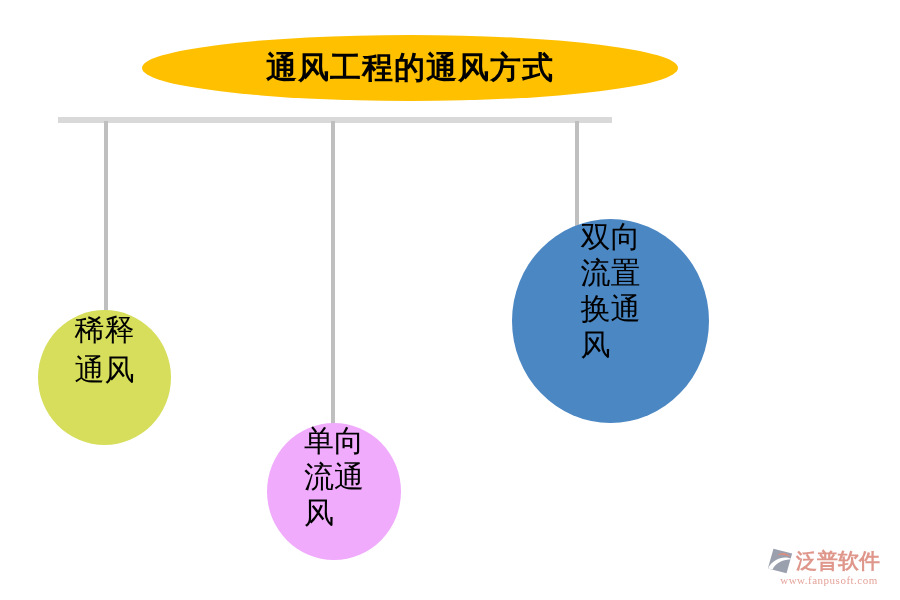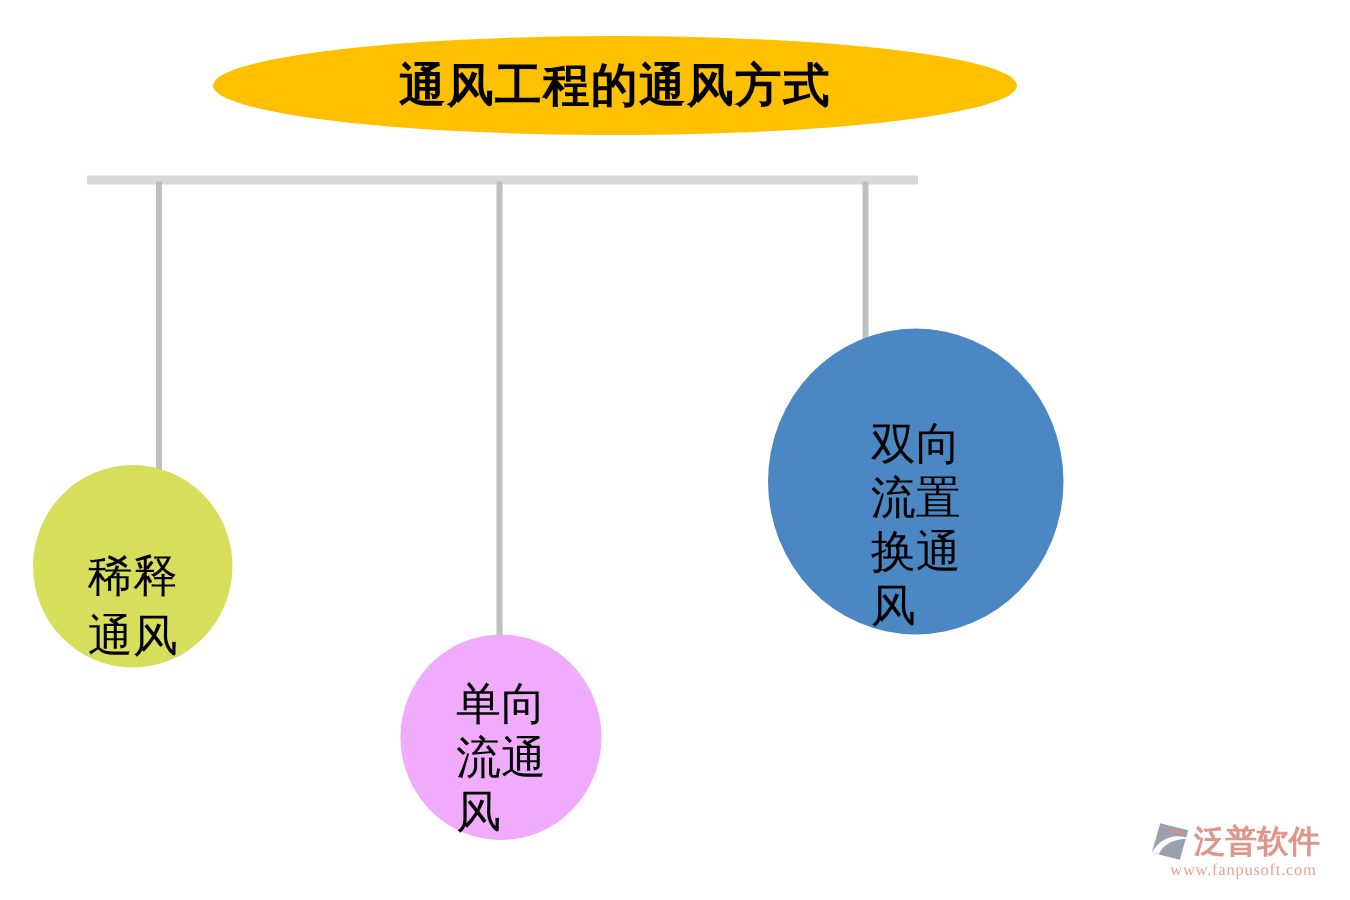--- a/index.html
+++ b/index.html
@@ -17,21 +17,21 @@
     position: relative;
     width: 900px;
     height: 600px;
     background: #ffffff;
   }
 
   
   .title-ellipse {
     position: absolute;
     left: 142px;
-    top: 24px;
+    top: 35px;
     width: 536px;
     height: 66px;
     background: #FFC000;
     border-radius: 50%;
     display: flex;
     align-items: center;
     justify-content: center;
   }
   .title-text {
     font-family: "Liberation Sans", "DejaVu Sans", sans-serif;
@@ -60,32 +60,32 @@
   }
   .vline-1 { left: 104px; height: 258px; }
   .vline-2 { left: 331px; height: 370px; }
   .vline-3 { left: 575px; height: 200px; }
 
   
   .node {
     position: absolute;
     border-radius: 50%;
     display: flex;
-    align-items: flex-end;
+    align-items: flex-start;
     justify-content: center;
     z-index: 2;
   }
   .node-text {
     white-space: pre-line;
     color: #000000;
     font-size: 30px;
     text-align: left;
   }
   .node-dilution {
-    left: 22px;
+    left: 38px;
     top: 310px;
     width: 133px;
     height: 135px;
     background: #D6DE5C;
   }
   .node-dilution .node-text { line-height: 40px; }
   .node-unidirectional {
     left: 267px;
     top: 423px;
     width: 134px;

